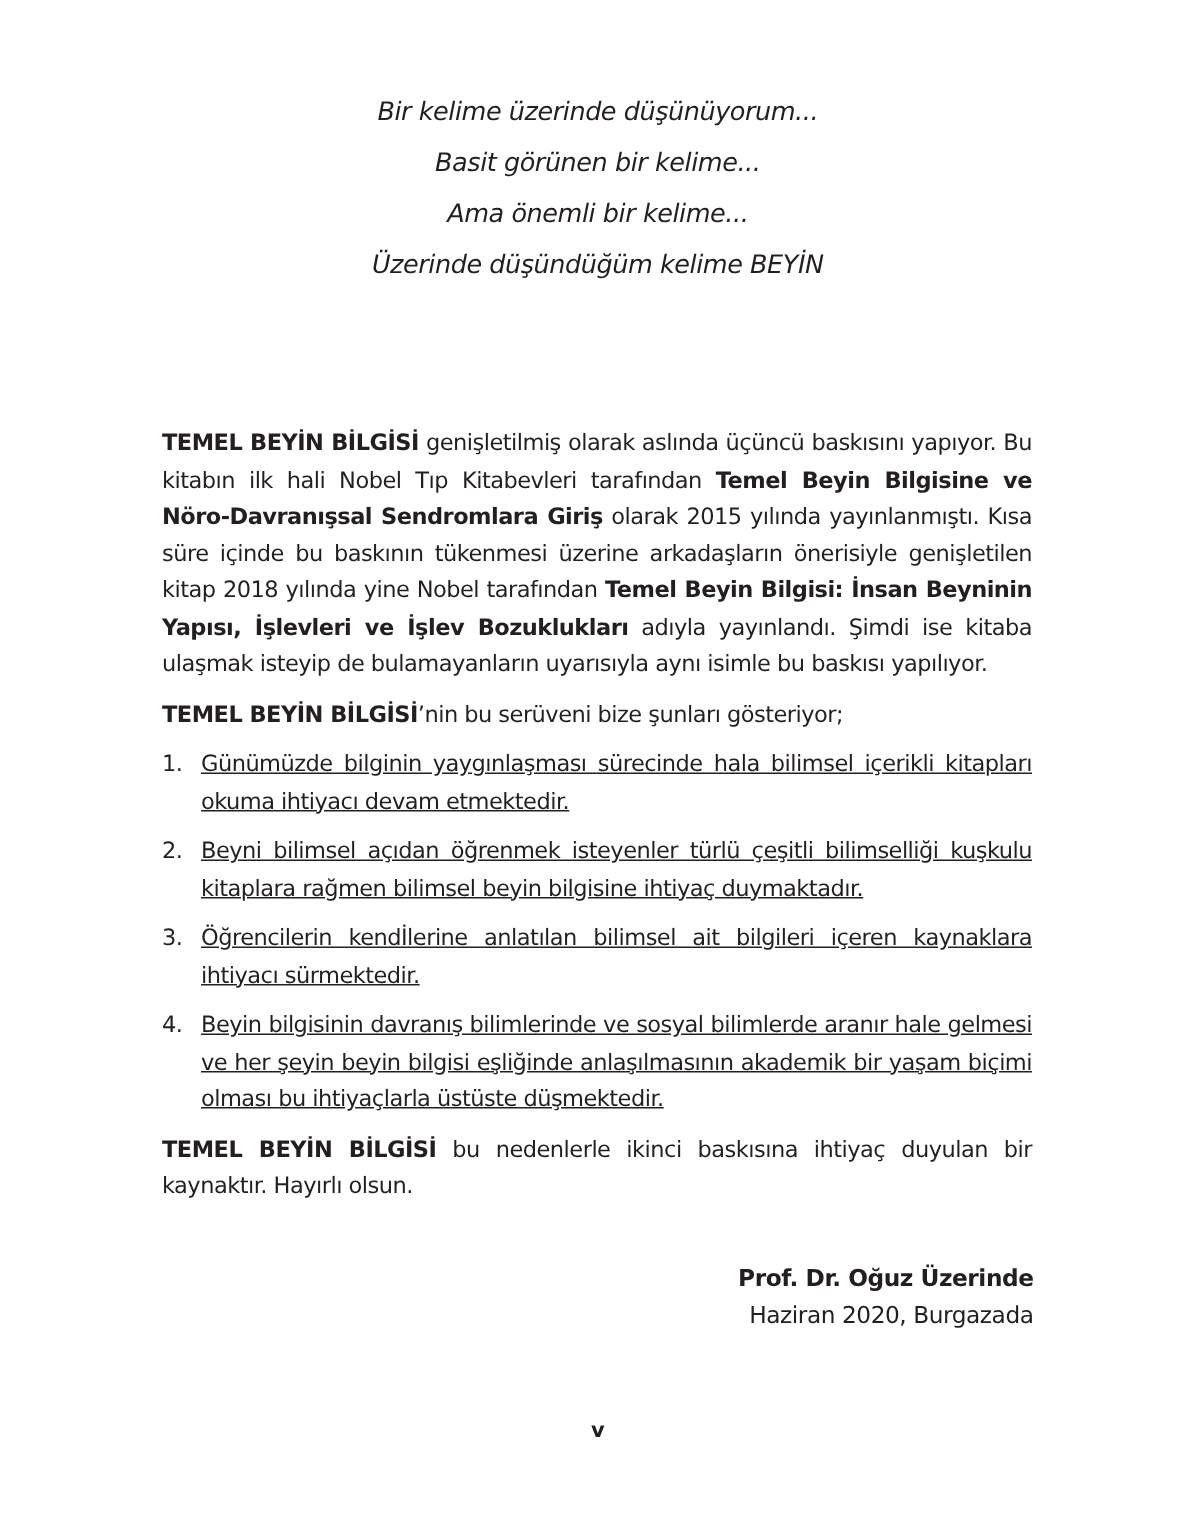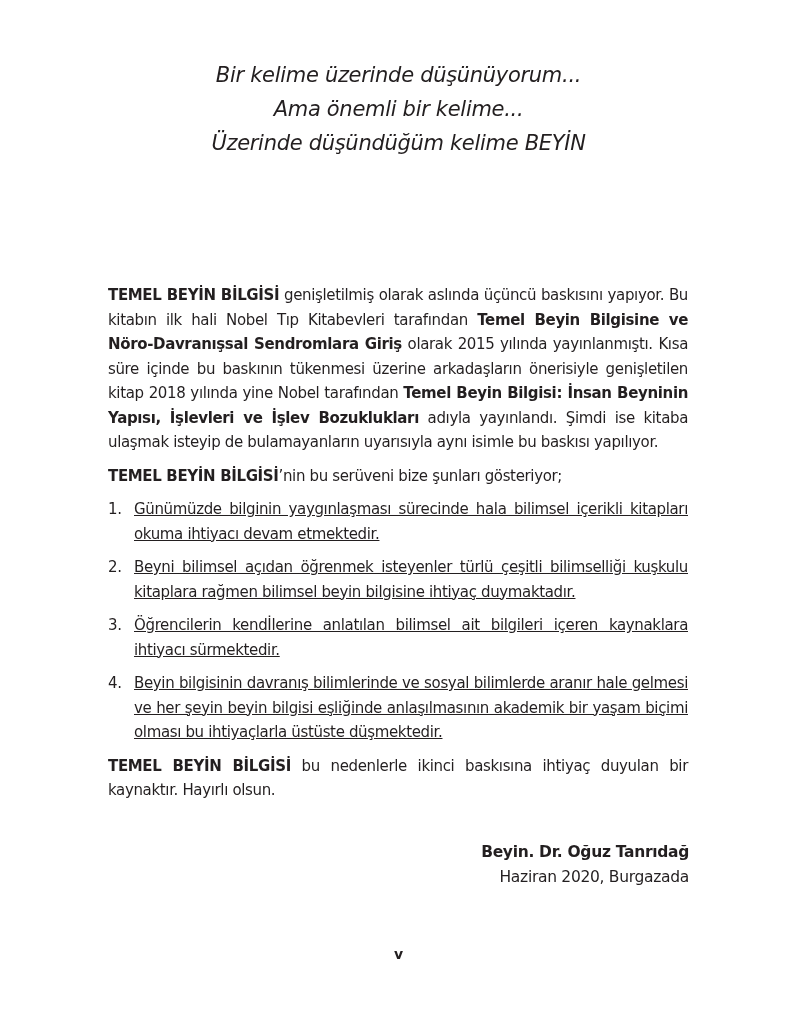--- a/index.html
+++ b/index.html
@@ -2,21 +2,21 @@
 <html><head>
 <meta charset="utf-8">
 <style>
   html, body { margin: 0; padding: 0; background: #ffffff; }
   body {
     width: 797px; height: 1014px; position: relative; overflow: hidden;
     font-family: "DejaVu Sans", sans-serif; color: #231f20;
   }
   .epigraph {
     position: absolute; top: 58px; left: 0; width: 797px;
-    text-align: center; font-style: italic; font-size: 21px;
+    text-align: center; font-style: italic; font-size: 17px;
     letter-spacing: -0.3px;
   }
   .epigraph div { height: 34px; line-height: 34px; }
   .content {
     position: absolute; top: 283px; left: 108px; width: 580px;
     font-size: 15px; line-height: 24.5px; text-align: justify;
     letter-spacing: -0.35px;
   }
   .para { margin: 0 0 9px 0; }
   b { font-weight: bold; }
@@ -31,20 +31,21 @@
   .page-num {
     position: absolute; top: 946px; left: 0; width: 797px; text-align: center;
     font-weight: bold; font-size: 14px;
   }
 </style>
 </head>
 <body>
 
 <div class="epigraph">
   <div>Bir kelime üzerinde düşünüyorum...</div>
+  <div>Basit görünen bir kelime...</div>
   <div>Ama önemli bir kelime...</div>
   <div>Üzerinde düşündüğüm kelime BEYİN</div>
 </div>
 
 <div class="content">
   <p class="para"><b>TEMEL BEYİN BİLGİSİ</b><span> genişletilmiş olarak aslında üçüncü baskısını yapıyor. Bu kitabın ilk hali Nobel Tıp Kitabevleri tarafından </span><b>Temel Beyin Bilgisine ve Nöro-Davranışsal Sendromlara Giriş</b><span> olarak 2015 yılında yayınlanmıştı. Kısa süre içinde bu baskının tükenmesi üzerine arkadaşların önerisiyle genişletilen kitap 2018 yılında yine Nobel tarafından </span><b>Temel Beyin Bilgisi: İnsan Beyninin Yapısı, İşlevleri ve İşlev Bozuklukları</b><span> adıyla yayınlandı. Şimdi ise kitaba ulaşmak isteyip de bulamayanların uyarısıyla aynı isimle bu baskısı yapılıyor.</span></p>
 
   <p class="para"><b>TEMEL BEYİN BİLGİSİ</b><span>’nin bu serüveni bize şunları gösteriyor;</span></p>
 
   <ol>
@@ -63,17 +64,17 @@
     <li class="item">
         <span class="num">4.</span>
         <span class="itxt">Beyin bilgisinin davranış bilimlerinde ve sosyal bilimlerde aranır hale gelmesi ve her şeyin beyin bilgisi eşliğinde anlaşılmasının akademik bir yaşam biçimi olması bu ihtiyaçlarla üstüste düşmektedir.</span>
       </li>
   </ol>
 
   <p class="para"><b>TEMEL BEYİN BİLGİSİ</b><span> bu nedenlerle ikinci baskısına ihtiyaç duyulan bir kaynaktır. Hayırlı olsun.</span></p>
 </div>
 
 <div class="signature">
-  <div style="font-weight:bold">Beyin. Dr. Oğuz Tanrıdağ</div>
+  <div style="font-weight:bold">Prof. Dr. Oğuz Üzerinde</div>
   <div>Haziran 2020, Burgazada</div>
 </div>
 
 <div class="page-num">v</div>
 
 </body></html>

